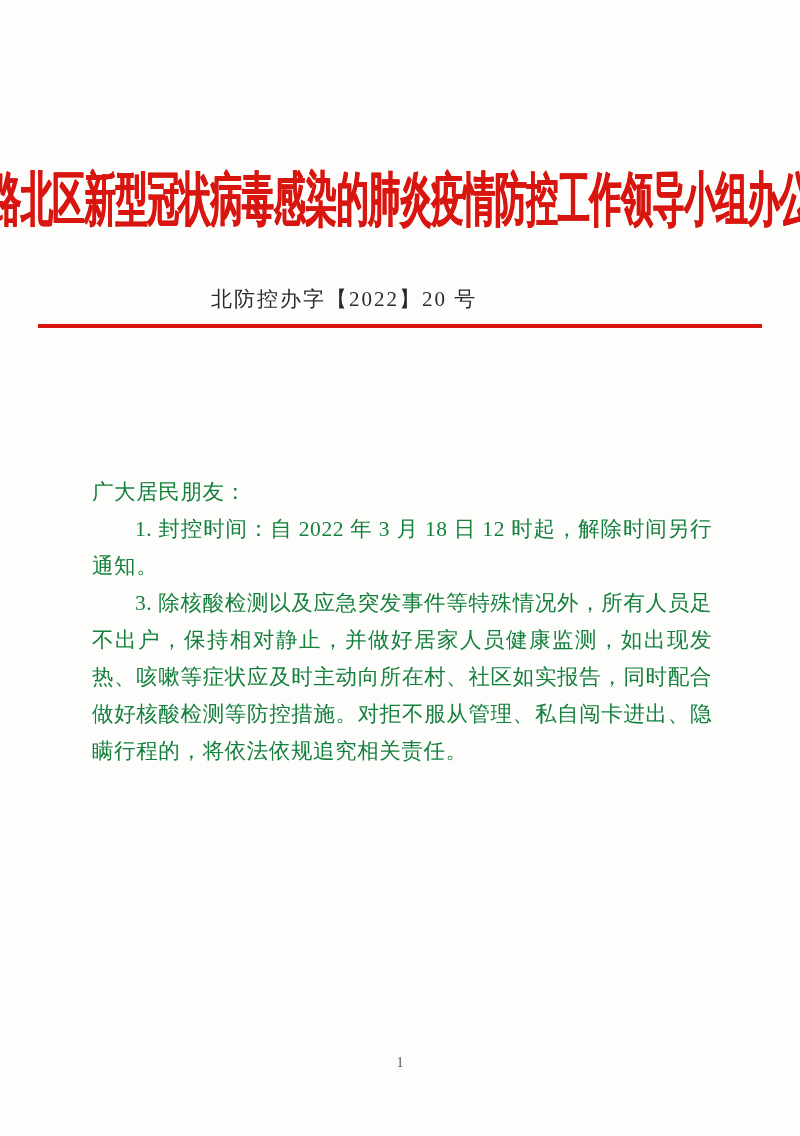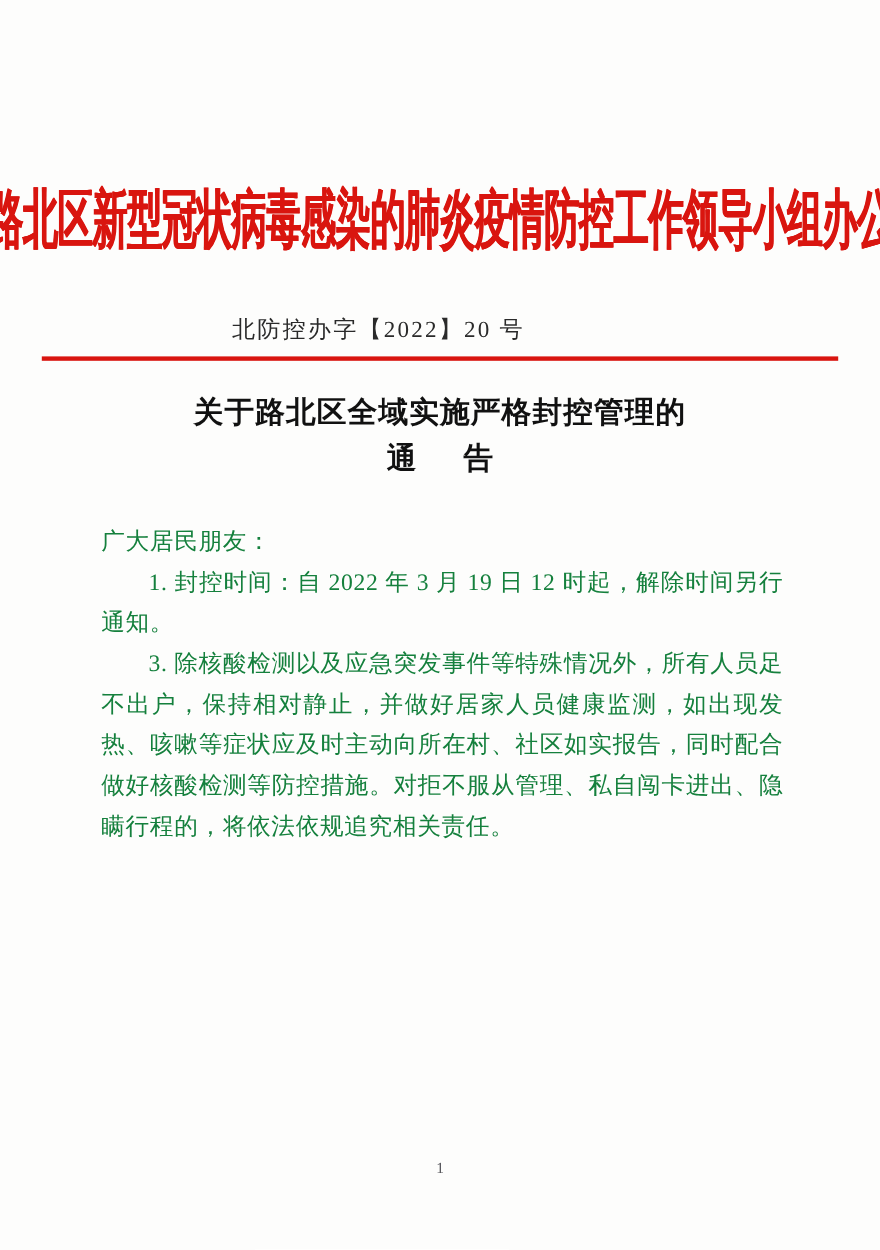--- a/index.html
+++ b/index.html
@@ -148,27 +148,23 @@
   <div class="page-inner">
 
     <div class="masthead">
       <div class="masthead-text">唐山市路北区新型冠状病毒感染的肺炎疫情防控工作领导小组办公室文件</div>
     </div>
 
     <div class="doc-number">北防控办字【2022】20 号</div>
 
     <div class="red-rule"></div>
 
-    <div class="title-block">
-      <div class="title-line-1">关于路北区全域实施严格封控管理的</div>
-      <div class="title-line-2">通 告</div>
-    </div>
 
     <div class="body-block">
       <p class="salutation">广大居民朋友：</p>
-      <p class="para">1. 封控时间：自 2022 年 3 月 19 日 12 时起，解除时间另行通知。</p>
+      <p class="para">1. 封控时间：自 2022 年 3 月 18 日 12 时起，解除时间另行通知。</p>
       <p class="para">3. 除核酸检测以及应急突发事件等特殊情况外，所有人员足不出户，保持相对静止，并做好居家人员健康监测，如出现发热、咳嗽等症状应及时主动向所在村、社区如实报告，同时配合做好核酸检测等防控措施。对拒不服从管理、私自闯卡进出、隐瞒行程的，将依法依规追究相关责任。</p>
     </div>
 
     <div class="page-number">1</div>
 
   </div>
 </div>
 
 </body></html>

